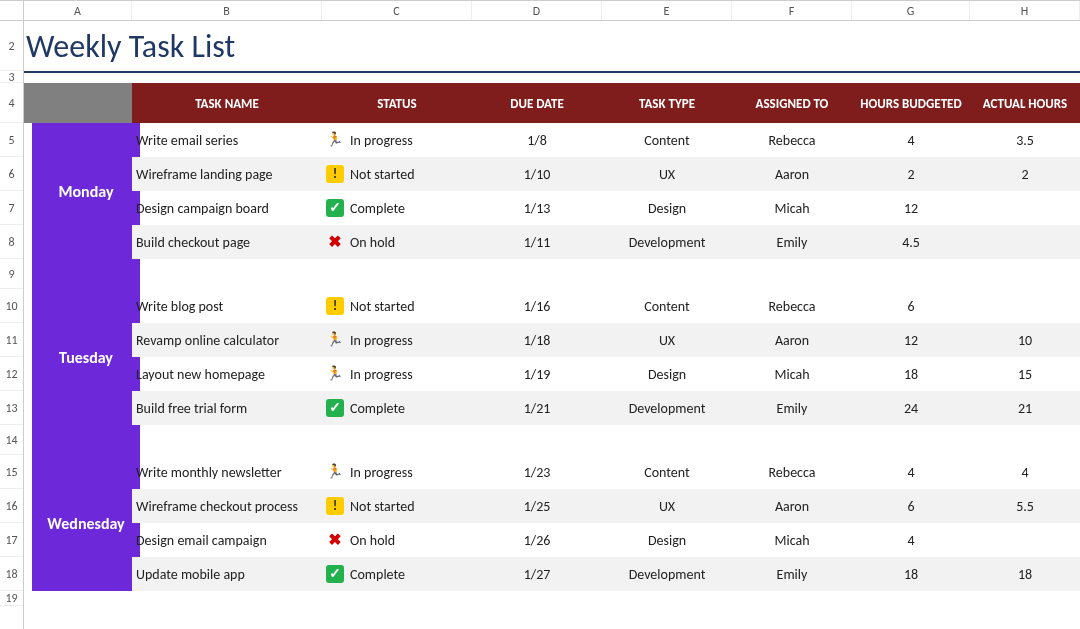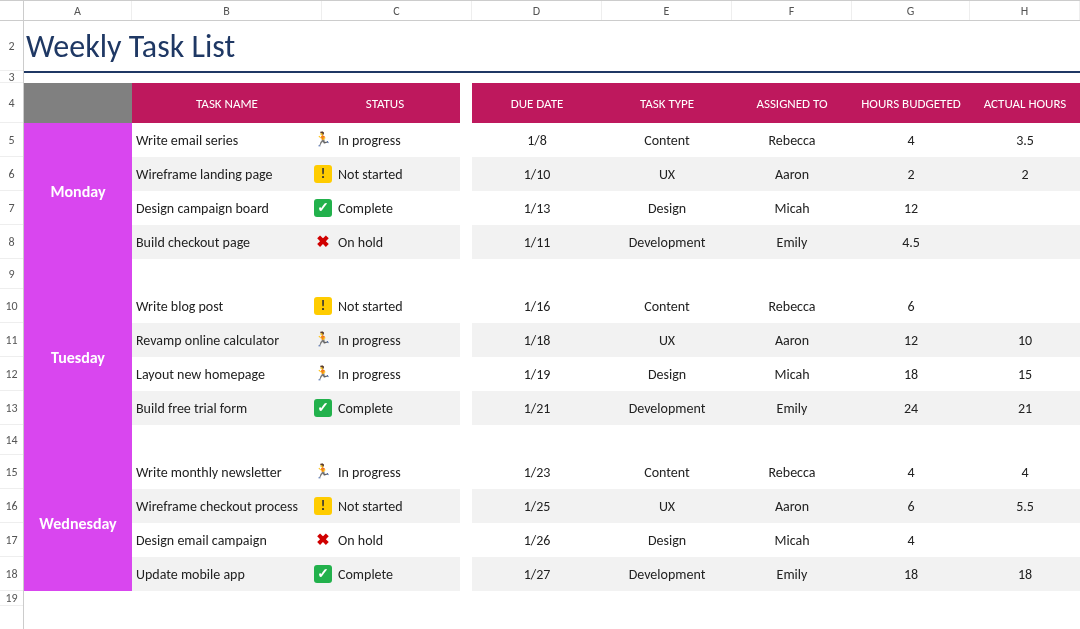--- a/index.html
+++ b/index.html
@@ -11,31 +11,31 @@
   .colhead .col { text-align:center; font-size:12px; color:#555; line-height:20px; border-right:1px solid #eee; }
   
   .rowheads { position:absolute; left:0; top:20px; width:24px; bottom:0; background:#fff; border-right:1px solid #ccc; }
   .rowheads .rh { text-align:center; font-size:12px; color:#555; border-bottom:1px solid #eee; display:flex; align-items:center; justify-content:center; }
   
   .grid { position:absolute; left:24px; top:20px; right:0; bottom:0; }
   .grid .row { position:absolute; left:0; right:0; }
   .cell { position:absolute; top:0; bottom:0; display:flex; align-items:center; }
   .cA { left:0;    width:108px; } 
   .cB { left:108px;width:190px; } 
-  .cC { left:286px;width:150px; } 
+  .cC { left:298px;width:150px; } 
   .cD { left:448px;width:130px; justify-content:center; } 
   .cE { left:578px;width:130px; justify-content:center; } 
   .cF { left:708px;width:120px; justify-content:center; } 
   .cG { left:828px;width:118px; justify-content:center; } 
   .cH { left:946px;width:110px; justify-content:center; } 
   .title { font-size:32px; color:#1f3864; font-weight:400; padding-left:2px; }
   .title-rule { position:absolute; left:0; right:0; bottom:0; height:2px; background:#1f3864; }
-  .hdr { background:#be185d; color:#fff; font-weight:normal; font-size:13px; }
+  .hdr { background:#7f1d1d; color:#fff; font-weight:bold; font-size:13px; }
   .hdr.cB, .hdr.cC, .hdr.cD, .hdr.cE, .hdr.cF, .hdr.cG, .hdr.cH { justify-content:center; }
-  .dayblock { background:#d946ef; }
+  .dayblock { background:#6d28d9;margin-left:8px; }
   .daylabel { color:#fff; font-weight:bold; font-size:16px; justify-content:center; }
   .taskname { padding-left:4px; }
   .stat { padding-left:4px; }
   .stripe { background:#f2f2f2; }
   .statusicon { width:18px; height:18px; display:inline-flex; align-items:center; justify-content:center; margin-right:6px; font-size:14px; line-height:1; }
   .ico-progress { color:#222; } 
   .ico-notstarted { background:#ffcc00; border-radius:3px; color:#333; font-weight:bold; }
   .ico-complete { background:#22b14c; border-radius:3px; color:#fff; font-weight:bold; }
   .ico-hold { color:#d00000; font-weight:bold; font-size:16px; }
 </style>

